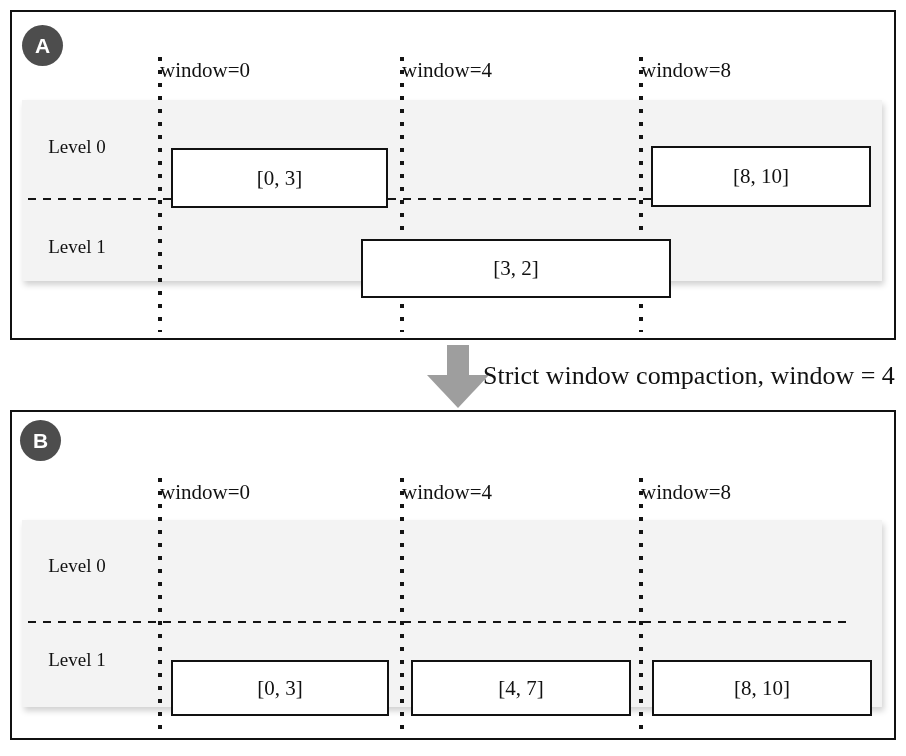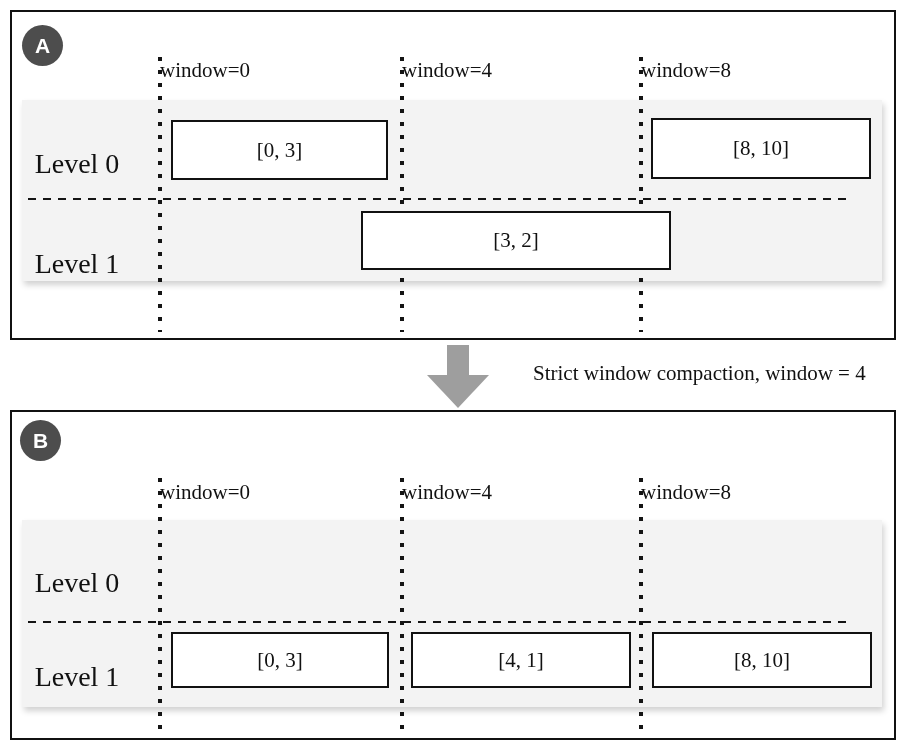--- a/index.html
+++ b/index.html
@@ -26,34 +26,35 @@
     background:repeating-linear-gradient(to bottom,#141414 0 4px,transparent 4px 13px);
   }
   .dashline{
     position:absolute;height:2px;
     background:repeating-linear-gradient(to right,#141414 0 8px,transparent 8px 15px);
   }
   .winlabel{
     position:absolute;text-align:left;font-size:21px;white-space:nowrap;
   }
   .lvllabel{
-    position:absolute;left:10px;width:110px;text-align:center;font-size:28px;margin-top:12px;
+    position:absolute;left:10px;width:110px;text-align:center;font-size:19px;
   }
   .ibox{
     position:absolute;border:2.5px solid #111;background:#fff;
     display:flex;align-items:center;justify-content:center;
     font-size:21px;
+    margin-top:28px;
   }
   .arrow-stem{position:absolute;left:447px;top:345px;width:22px;height:31px;background:#9e9e9e;}
   .arrow-head{
     position:absolute;left:427px;top:375px;width:0;height:0;
     border-left:31px solid transparent;border-right:31px solid transparent;
     border-top:33px solid #9e9e9e;
   }
-  .arrow-caption{position:absolute;left:533px;top:361px;font-size:21px;white-space:nowrap;}
+  .arrow-caption{position:absolute;left:483px;top:361px;font-size:26px;white-space:nowrap;}
 </style>
 </head>
 <body>
 
 <div id="stage">
 
   <div class="panel" style="top:10px;">
     <div class="badge" style="left:10px;top:13px;">A</div>
 
     <div class="band" style="top:88px;height:181px;"></div>
@@ -92,17 +93,17 @@
     <div class="dotline" style="left:146px;top:66px;height:258px;"></div>
     <div class="dotline" style="left:388px;top:66px;height:258px;"></div>
     <div class="dotline" style="left:627px;top:66px;height:258px;"></div>
 
     <div class="dashline" style="left:16px;top:209px;width:822px;"></div>
 
     <div class="lvllabel" style="top:143px;">Level 0</div>
     <div class="lvllabel" style="top:237px;">Level 1</div>
 
     <div class="ibox" style="left:159px;top:220px;width:214px;height:52px;">[0, 3]</div>
-    <div class="ibox" style="left:399px;top:220px;width:216px;height:52px;">[4, 1]</div>
+    <div class="ibox" style="left:399px;top:220px;width:216px;height:52px;">[4, 7]</div>
     <div class="ibox" style="left:640px;top:220px;width:216px;height:52px;">[8, 10]</div>
   </div>
 
 </div>
 
 </body></html>

